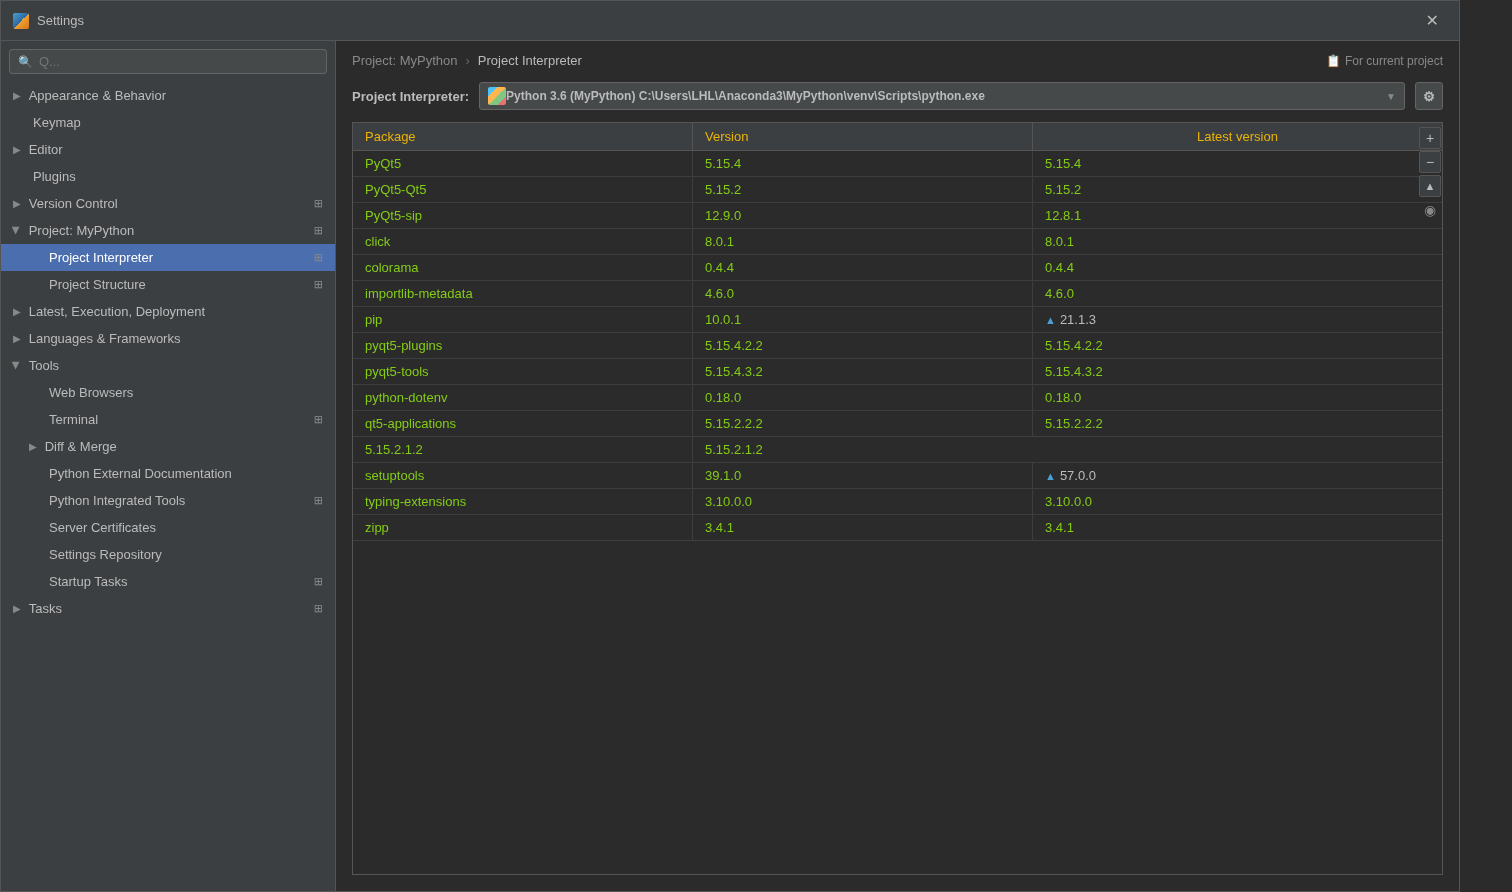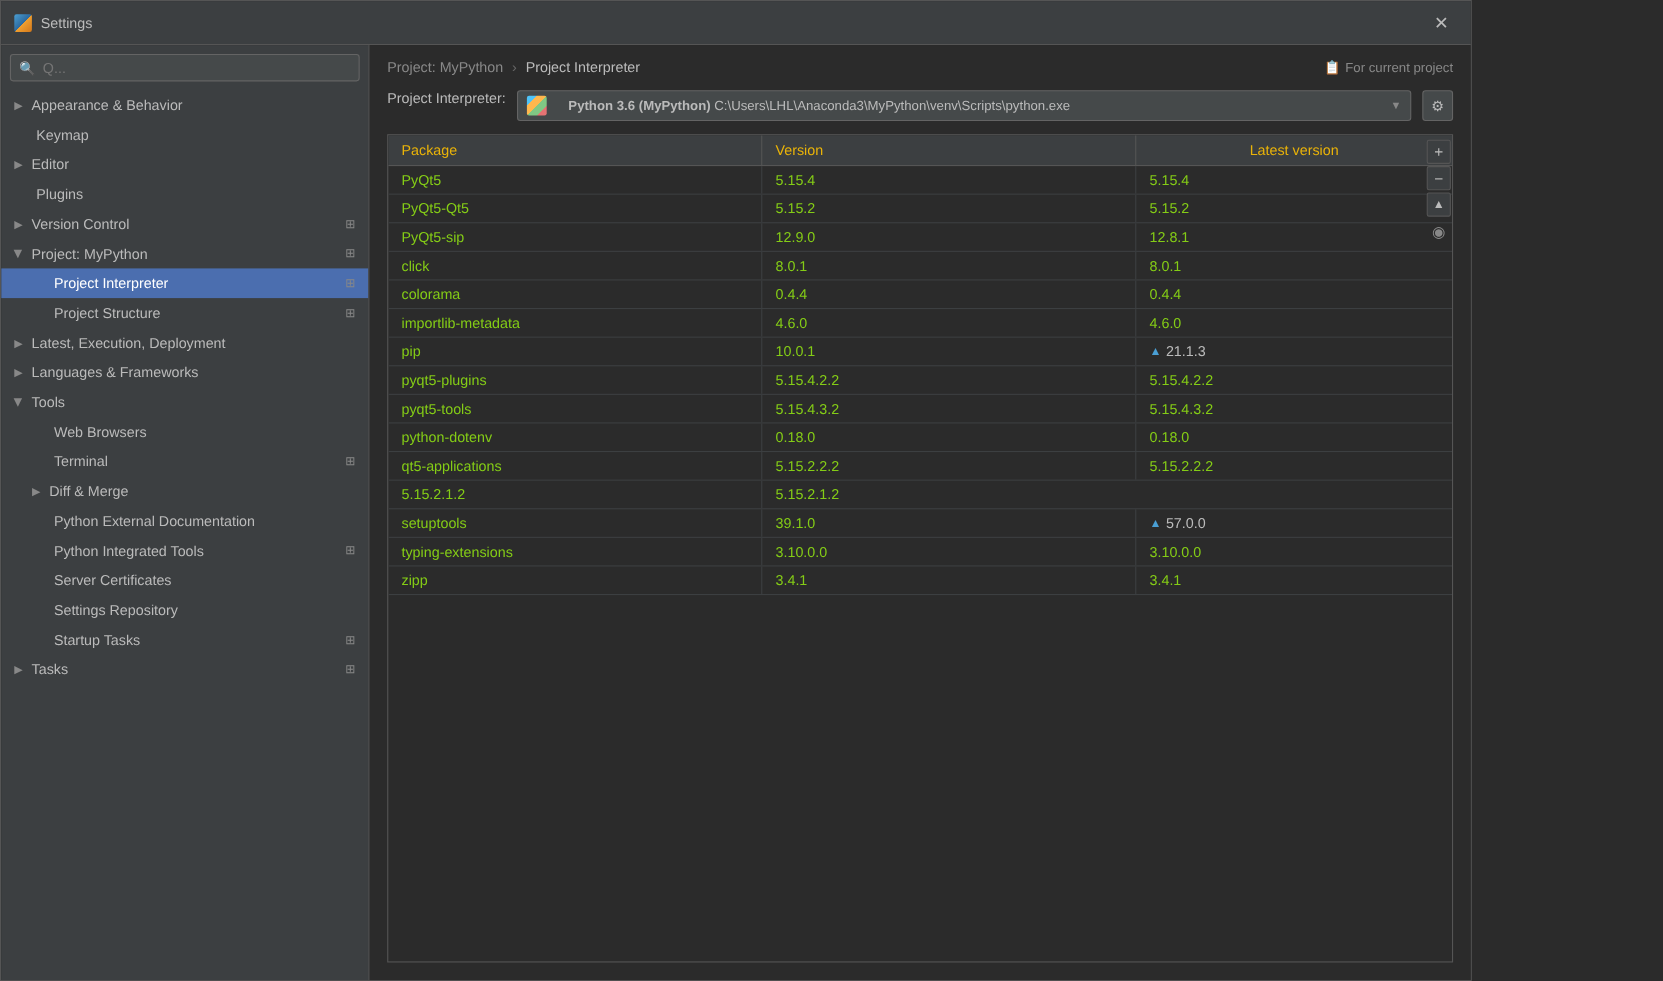--- a/index.html
+++ b/index.html
@@ -7,21 +7,21 @@
       font-family: 'Segoe UI', Arial, sans-serif;
       font-size: 13px;
       background: #2b2b2b;
       color: #bbbbbb;
       width: 1512px;
       height: 892px;
       overflow: hidden;
     }
 
     .window {
-      width: 1338px;
+      width: 1460px;
       height: 892px;
       background: #2b2b2b;
       border: 1px solid #555;
       display: flex;
       flex-direction: column;
     }
 
     .title-bar {
       background: #3c3f41;
       height: 40px;
@@ -157,41 +157,43 @@
       color: #888;
       font-size: 12px;
       display: flex;
       align-items: center;
       gap: 4px;
     }
 
     .interpreter-row {
       padding: 6px 16px 12px;
       display: flex;
+      align-items: center;
       gap: 10px;
       flex-shrink: 0;
+      font-weight: bold;
     }
 
     .interpreter-label {
       color: #bbbbbb;
       white-space: nowrap;
       font-size: 13px;
     }
 
     .interpreter-dropdown {
       flex: 1;
       background: #45494a;
       border: 1px solid #646464;
       border-radius: 3px;
       padding: 4px 8px;
       color: #bbbbbb;
       font-size: 13px;
       display: flex;
       align-items: center;
-      gap: 20px;
+      gap: 0;
       cursor: pointer;
     }
 
     .interpreter-icon {
       width: 18px;
       height: 18px;
       background: linear-gradient(135deg, #4fc3f7 25%, #ffb74d 25%, #ffb74d 50%, #81c784 50%, #81c784 75%, #e57373 75%);
       border-radius: 2px;
       flex-shrink: 0;
     }

